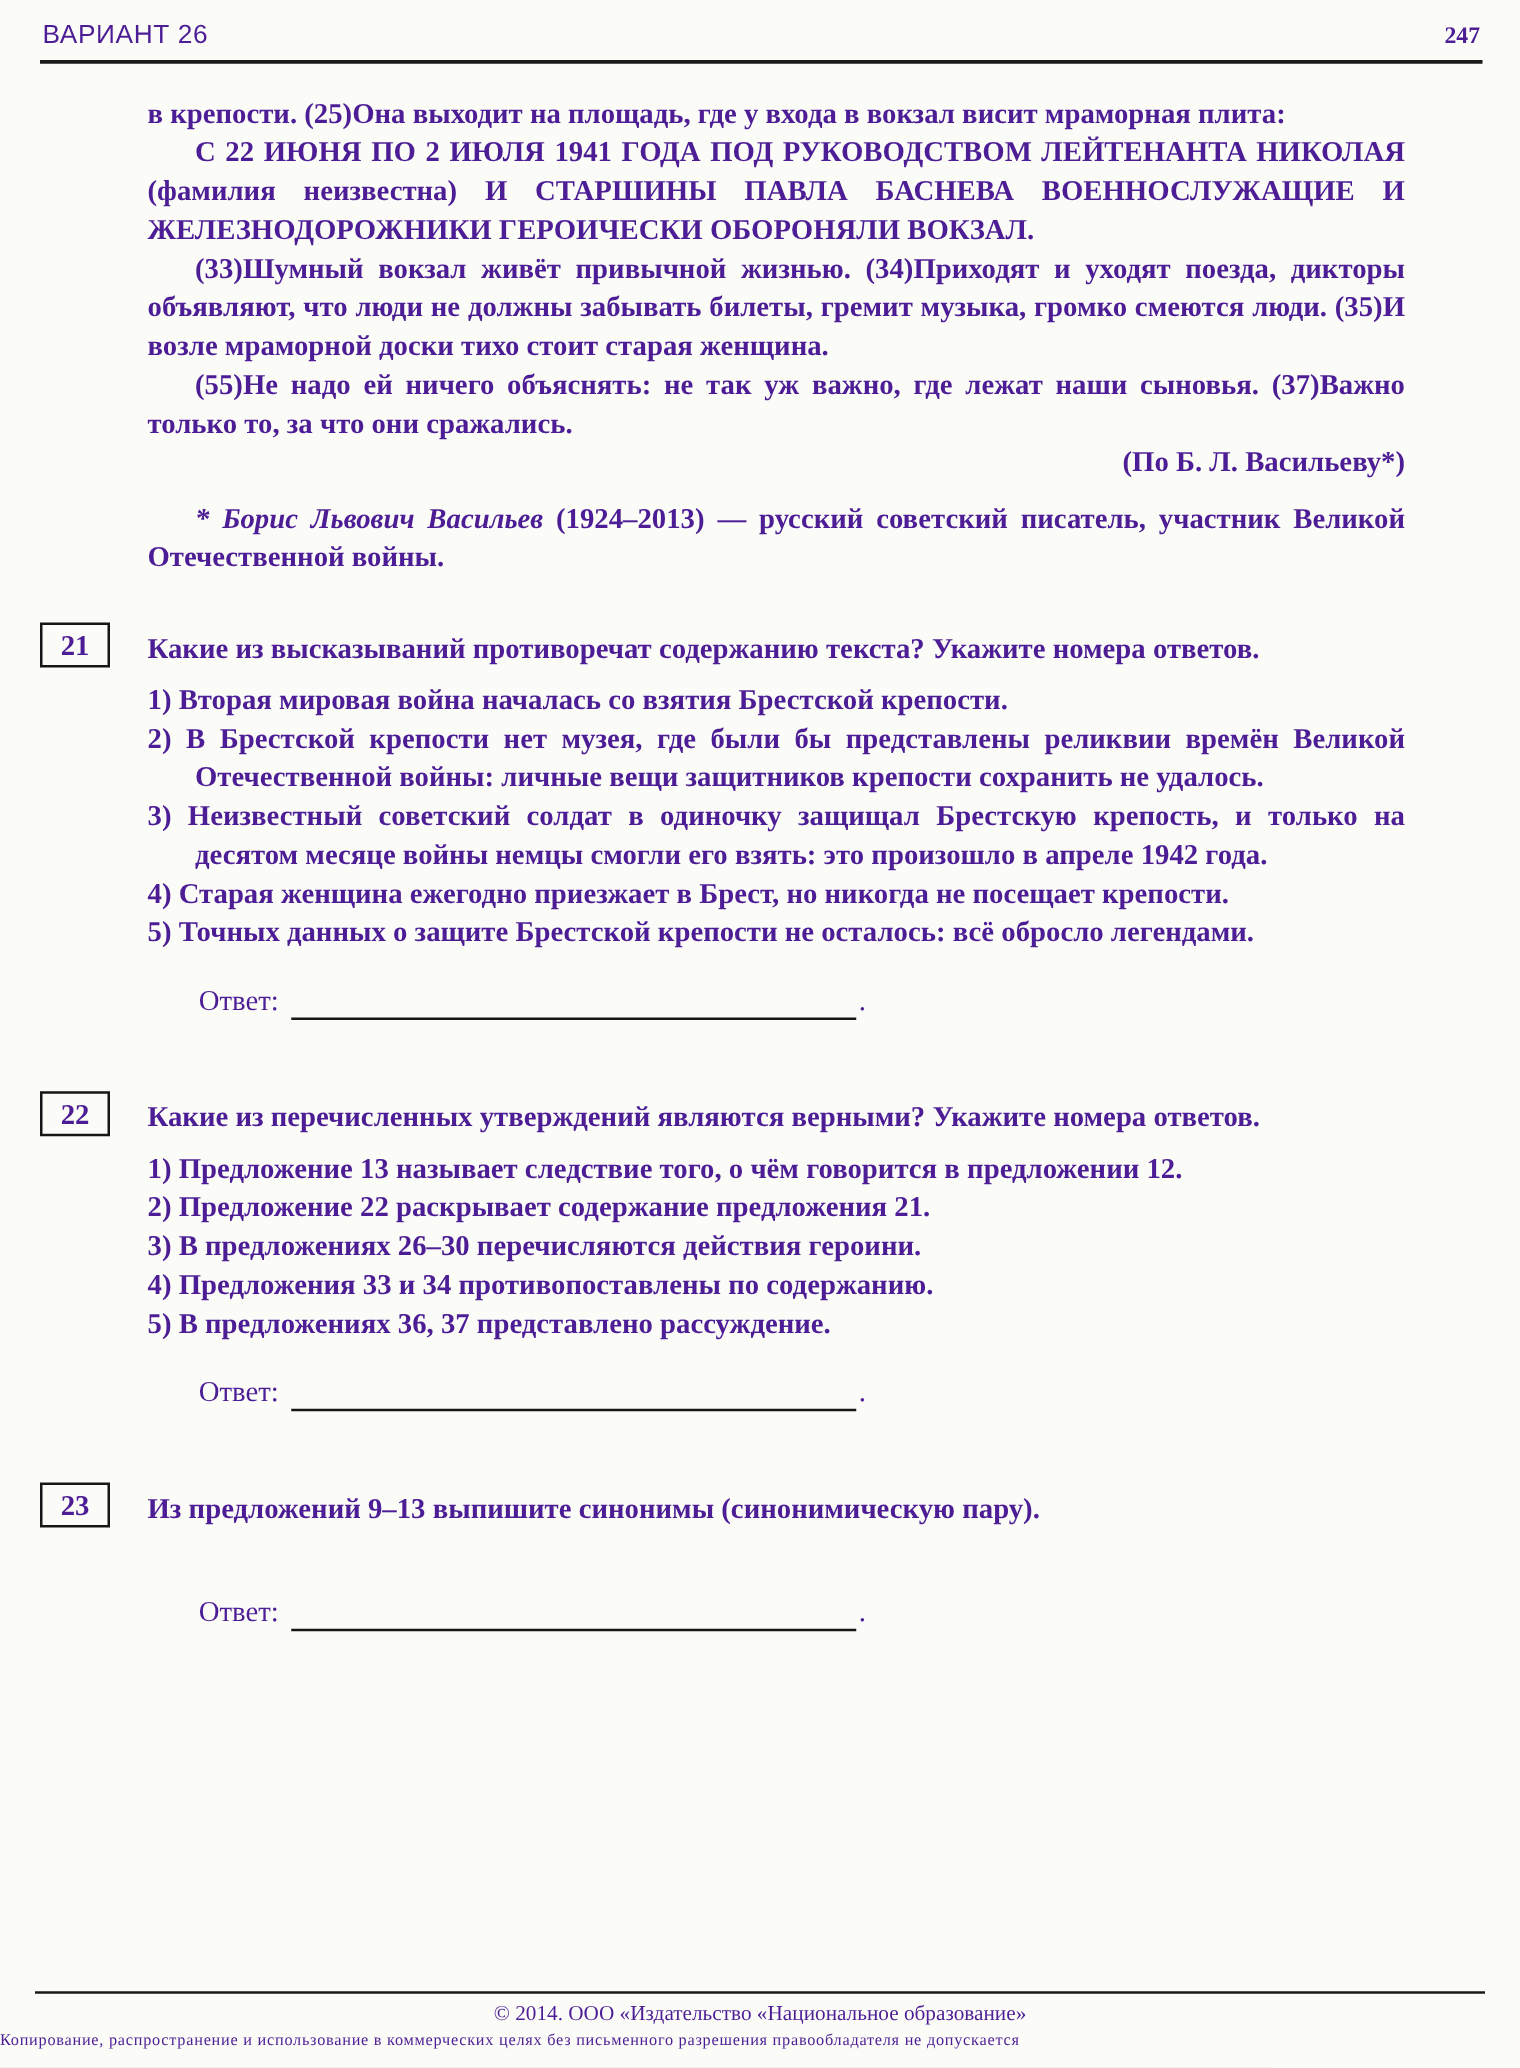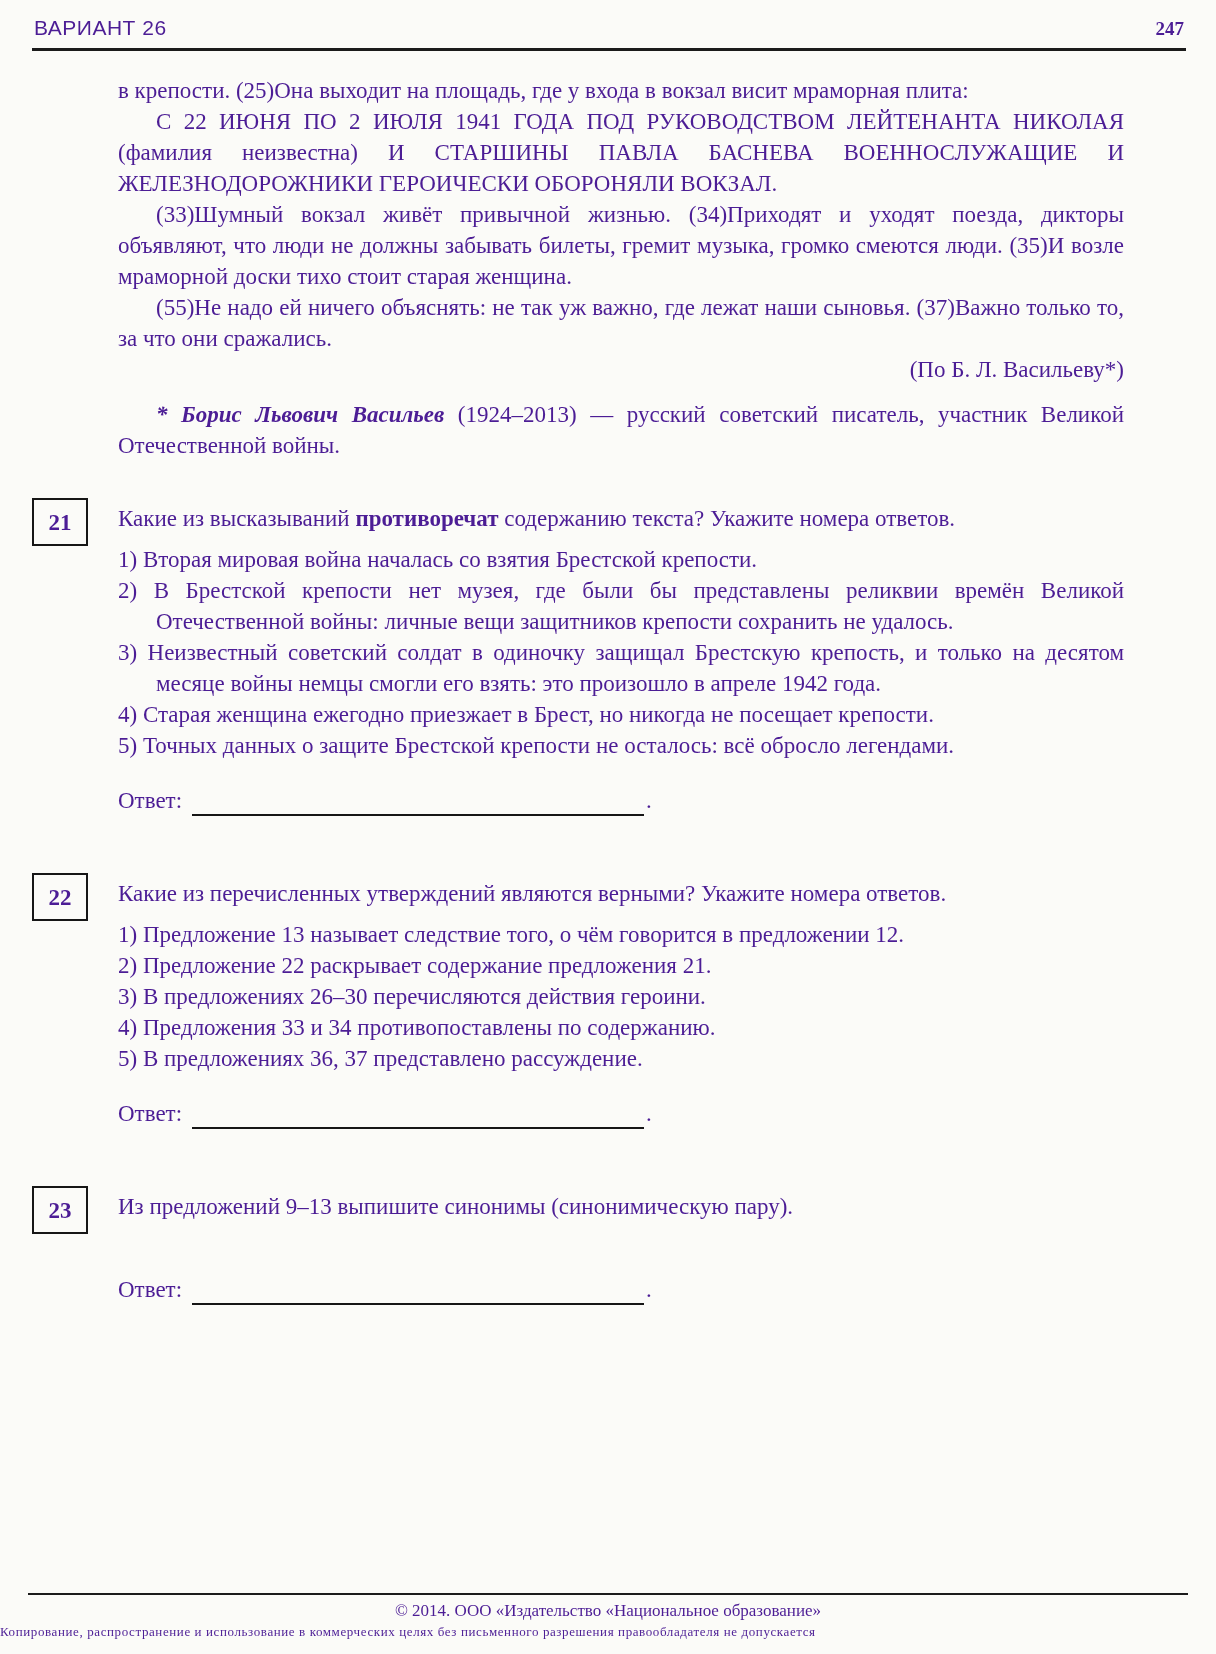--- a/index.html
+++ b/index.html
@@ -39,37 +39,37 @@
     border: 0;
     border-top: 3px solid #1b1b1b;
     margin: 8px 30px 0 32px;
   }
   
   .content {
     padding: 24px 92px 0 118px;
     font-size: 23px;
     line-height: 31px;
   }
-  .content p { margin: 0; }
+  .content p { margin: 0; font-weight: bold; }
   .justify  { text-align: justify; }
   .indent   { text-indent: 38px; }
   .noindent { text-indent: 0; }
   .right    { text-align: right; }
   .footnote { margin-top: 14px !important; }
   
   .task { position: relative; }
   .task-21 { margin-top: 42px; }
   .task-22 { margin-top: 62px; }
   .task-23 { margin-top: 62px; }
   .task-number-box {
     position: absolute;
     left: -86px;
     top: -5px;
     width: 56px;
-    height: 48px;
+    height: 36px;
     border: 2px solid #161616;
     box-sizing: border-box;
     display: flex;
     align-items: center;
     justify-content: center;
     font-weight: bold;
     font-size: 23px;
     background: #fbfbf8;
   }
   .question { text-align: justify; }
@@ -77,20 +77,21 @@
   .opt {
     padding-left: 38px;
     text-indent: -38px;
     text-align: justify;
     margin: 0;
   }
   .answer-row {
     margin-top: 24px;
     display: flex;
     align-items: flex-end;
+    margin-left: 41px;
   }
   .answer-row-23 { margin-top: 52px; }
   .answer-label { white-space: nowrap; }
   .answer-line {
     display: inline-block;
     width: 452px;
     margin-left: 10px;
     border-bottom: 2px solid #161616;
     height: 22px;
   }

